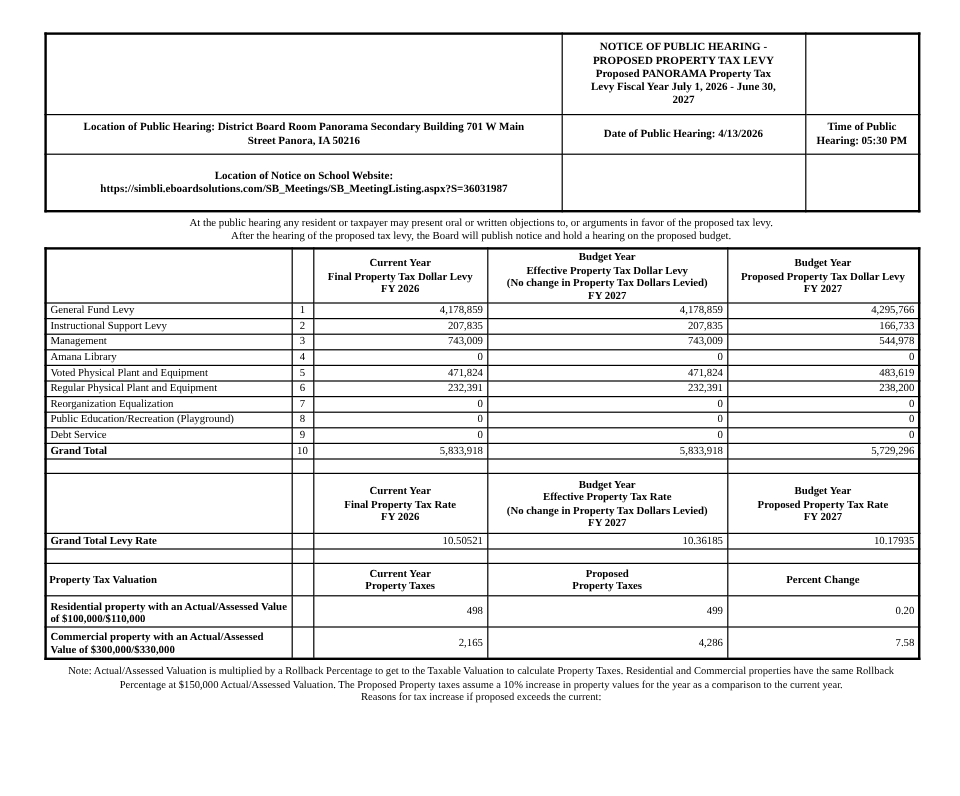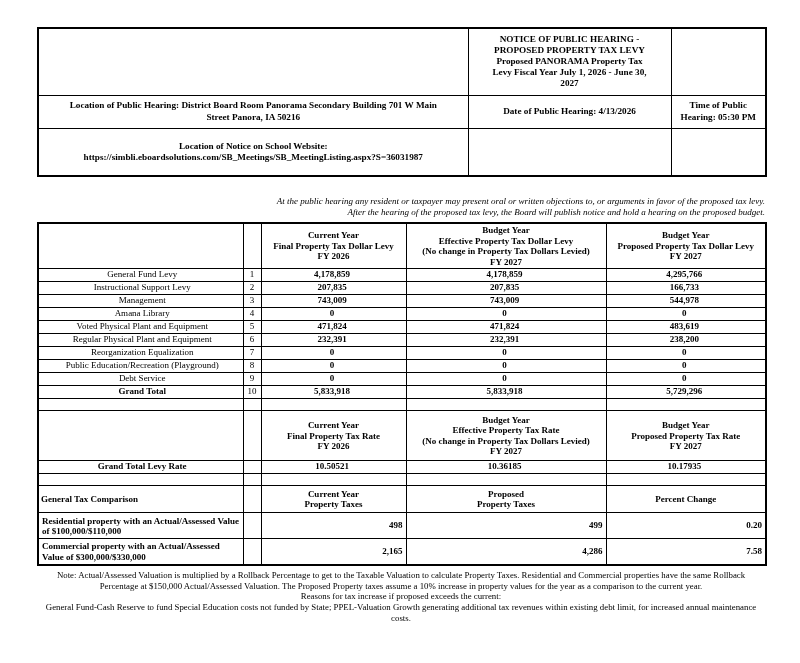--- a/index.html
+++ b/index.html
@@ -17,34 +17,34 @@
   .t td { border: 1px solid #000; overflow: hidden; }
 
   
   .top td { font-size: 9.2px; font-weight: bold; text-align: center; vertical-align: middle; line-height: 1.2; padding: 1px 3px; }
   .top .r1 td { height: 67px; }
   .top .r2 td { height: 33px; }
   .top .r3 td { height: 48px; }
   .pre { white-space: pre-line; }
 
   
-  .intro { width: 728px; text-align: right; font-size: 9px; line-height: 1.22; margin-top: 19px; margin-bottom: 4px; font-style: italic; }
+  .intro { width: 728px; text-align: center; font-size: 9px; line-height: 1.22; margin-top: 3px; margin-bottom: 4px; }
 
   
   .main td { font-size: 9px; vertical-align: middle; line-height: 1.1; }
   .main .hdr td { font-weight: bold; text-align: center; white-space: pre-line; line-height: 1.18; padding: 1px 2px; }
   .main .levyhdr td { height: 45px; }
   .main .ratehdr td { height: 50px; }
   .main .comphdr td { height: 27px; }
-  .main .datarow td { height: 13px; text-align: center; }
+  .main .datarow td { height: 13px; }
   .main .sp td { height: 12px; }
   .main .comp td { height: 26px; }
   .lbl { text-align: left; padding-left: 3px; }
   .idx { text-align: center; }
-  .num { text-align: right; padding-right: 3px; font-weight: bold; }
+  .num { text-align: right; padding-right: 3px; }
   .b { font-weight: bold; }
   .comp .lbl { line-height: 1.15; }
   .comphdr .lbl { text-align: left !important; white-space: normal !important; }
 
   
   .notes { width: 728px; font-size: 8.8px; line-height: 1.22; margin-top: 4px; text-align: center; }
   .notes .para { margin: 0; }
 </style>
 </head>
 <body>
@@ -221,21 +221,21 @@
 
       <tr class="sp">
         <td></td>
             <td></td>
             <td></td>
             <td></td>
             <td></td>
       </tr>
 
       <tr class="hdr comphdr">
-        <td class="lbl">General Tax Comparison</td>
+        <td class="lbl">Property Tax Valuation</td>
         <td></td>
         <td>Current Year
 Property Taxes</td>
         <td>Proposed
 Property Taxes</td>
         <td>Percent Change</td>
       </tr>
       <tr class="comp">
         <td class="lbl b">Residential property with an Actual/Assessed Value of $100,000/$110,000</td>
         <td></td>
@@ -249,17 +249,16 @@
         <td class="num">2,165</td>
         <td class="num">4,286</td>
         <td class="num">7.58</td>
       </tr>
     </tbody>
       </table>
 
     <div class="notes">
       <p class="para">Note: Actual/Assessed Valuation is multiplied by a Rollback Percentage to get to the Taxable Valuation to calculate Property Taxes. Residential and Commercial properties have the same Rollback Percentage at $150,000 Actual/Assessed Valuation. The Proposed Property taxes assume a 10% increase in property values for the year as a comparison to the current year.</p>
       <p class="para">Reasons for tax increase if proposed exceeds the current:</p>
-      <p class="para">General Fund-Cash Reserve to fund Special Education costs not funded by State; PPEL-Valuation Growth generating additional tax revenues within existing debt limit, for increased annual maintenance costs.</p>
     </div>
 
   </div>
 </div>
 
 </body></html>

